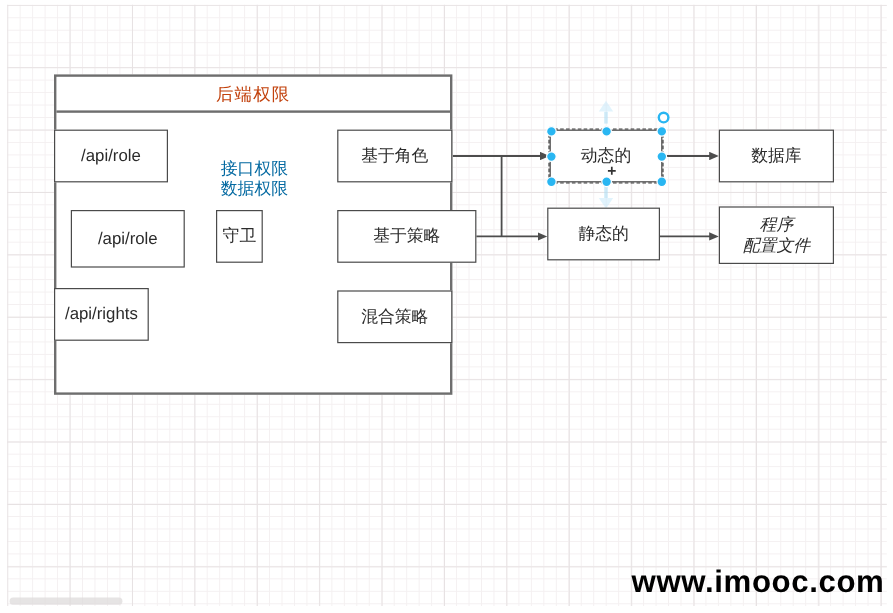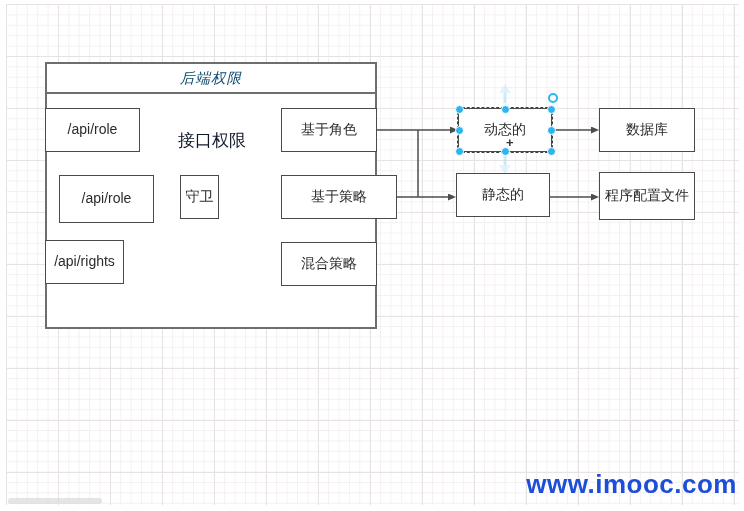--- a/index.html
+++ b/index.html
@@ -25,25 +25,25 @@
     font-size:14px;color:#2b2b2b;box-sizing:border-box;text-align:center;
     line-height:1.25;
   }
   .container-box{
     position:absolute;left:45px;top:62px;width:332px;height:267px;
     background:#ffffff;border:2px solid #6e6e6e;box-sizing:border-box;
   }
   .container-title{
     height:28px;border-bottom:2px solid #6e6e6e;
     display:flex;align-items:center;justify-content:center;
-    font-size:14.5px;color:#0c4a6e;letter-spacing:1px;font-style:italic;
+    font-size:14.5px;color:#c2410c;letter-spacing:1px;
   }
   .note-label{
     position:absolute;left:153px;top:132px;width:118px;
-    font-size:17px;color:#0f172a;text-align:center;line-height:17px;
+    font-size:14px;color:#0369a1;text-align:center;line-height:17px;
   }
   svg.wires{position:absolute;left:0;top:0;pointer-events:none;}
   
   .sel-outline{
     position:absolute;left:-2px;top:-2px;right:-2px;bottom:-2px;
     border:1px dashed rgba(0,0,0,.75);pointer-events:none;
   }
   .handle{
     position:absolute;width:7px;height:7px;border-radius:50%;
     background:#29b6f2;border:1px solid #ffffff;box-sizing:content-box;
@@ -109,20 +109,21 @@
 </div>
 <div class="node" style="left:59px;top:175px;width:95px;height:48px;">
   <span>/api/role</span>
 </div>
 <div class="node" style="left:45px;top:240px;width:79px;height:44px;">
   <span>/api/rights</span>
 </div>
 
 <div class="note-label">
   <div>接口权限</div>
+  <div>数据权限</div>
 </div>
 <div class="node" style="left:180px;top:175px;width:39px;height:44px;">
   <span>守卫</span>
 </div>
 
 <div class="node" style="left:281px;top:108px;width:96px;height:44px;">
   <span>基于角色</span>
 </div>
 <div class="node" style="left:281px;top:175px;width:116px;height:44px;">
   <span>基于策略</span>
@@ -146,20 +147,20 @@
   <div class="handle" style="left: 100%; top: 100%; background: rgb(41, 182, 242);"></div>
 </div>
 
 <div class="node" style="left:456px;top:173px;width:94px;height:44px;">
   <span>静态的</span>
 </div>
 
 <div class="node" style="left:599px;top:108px;width:96px;height:44px;">
   <span>数据库</span>
 </div>
-<div class="node" style="left:599px;top:172px;width:96px;height:48px;flex-direction:row;">
+<div class="node" style="left:599px;top:172px;width:96px;height:48px;flex-direction:column;font-style:italic;">
   <div>程序</div>
   <div>配置文件</div>
 </div>
 
 <div class="hscroll-thumb"></div>
 
-<div class="watermark" style="color: #1d4ed8; margin-top: 19px;">www.imooc.com</div>
+<div class="watermark" style="color: #000000; margin-top: 19px;">www.imooc.com</div>
 
 </body></html>

